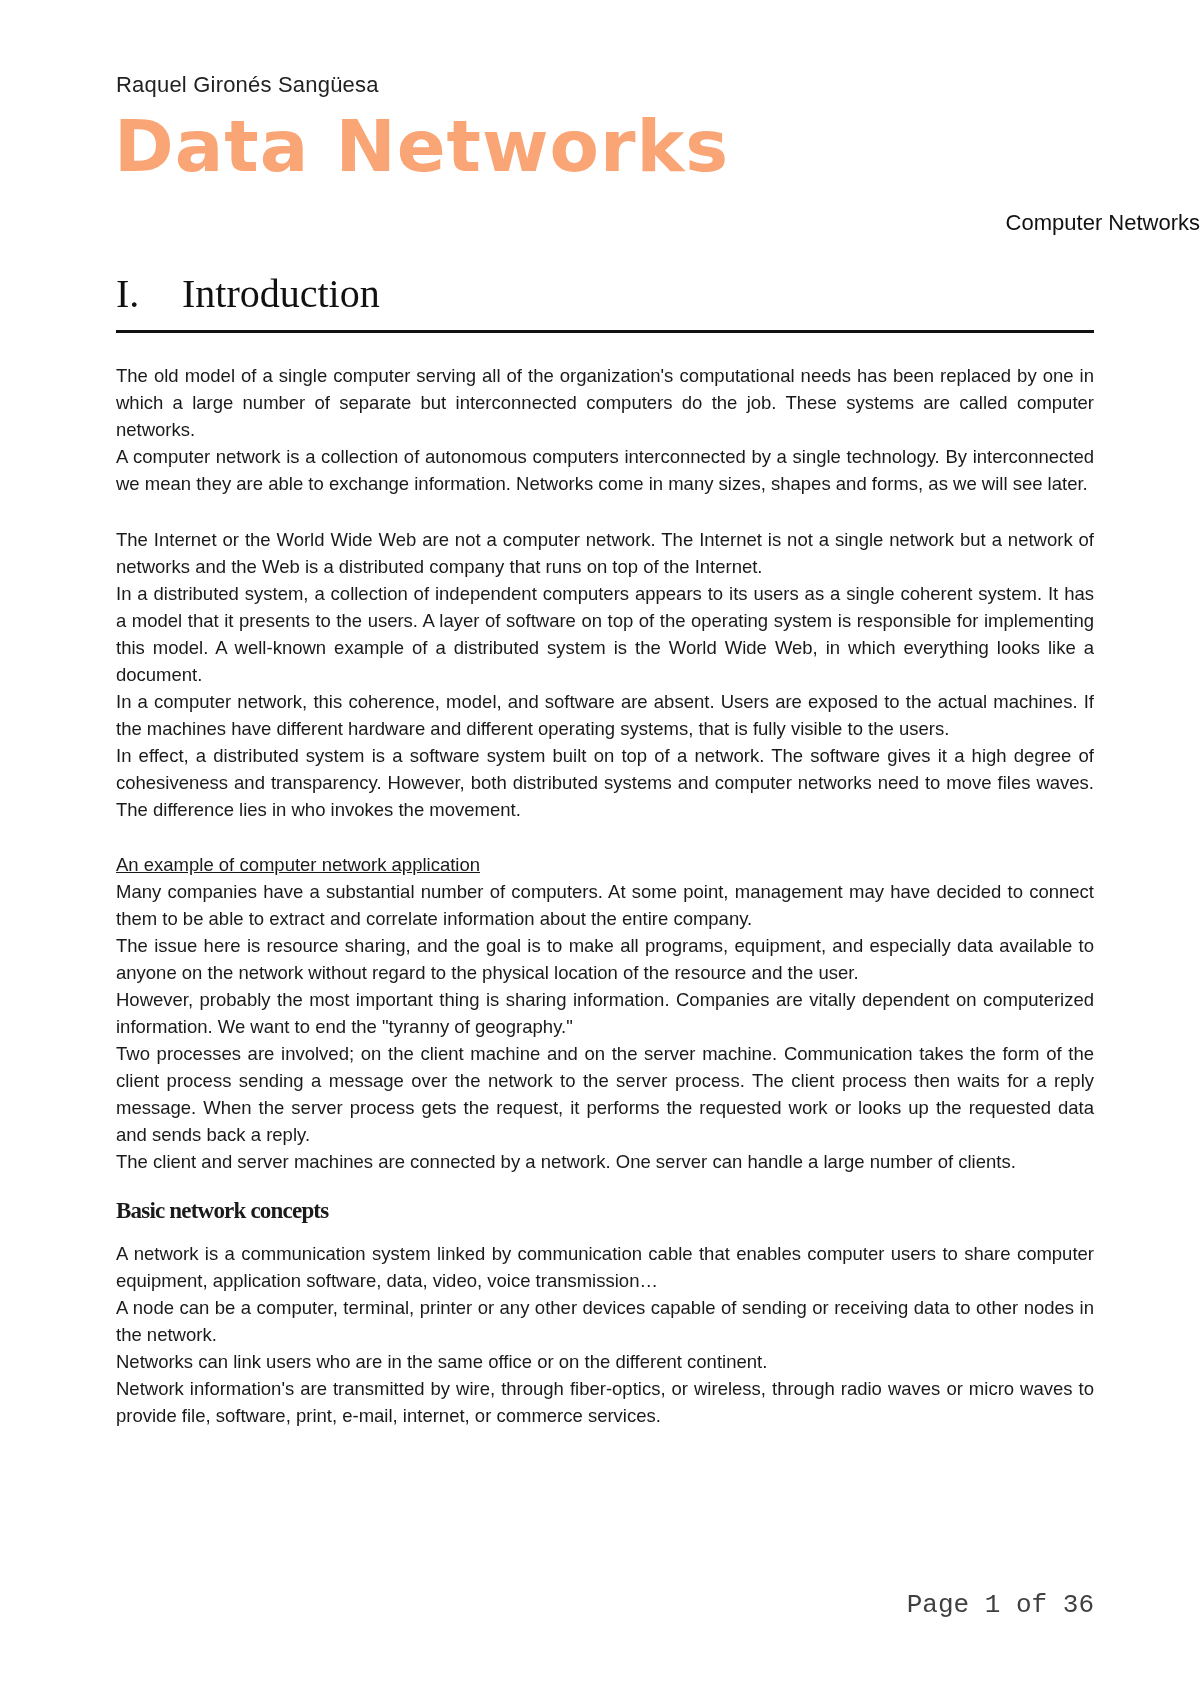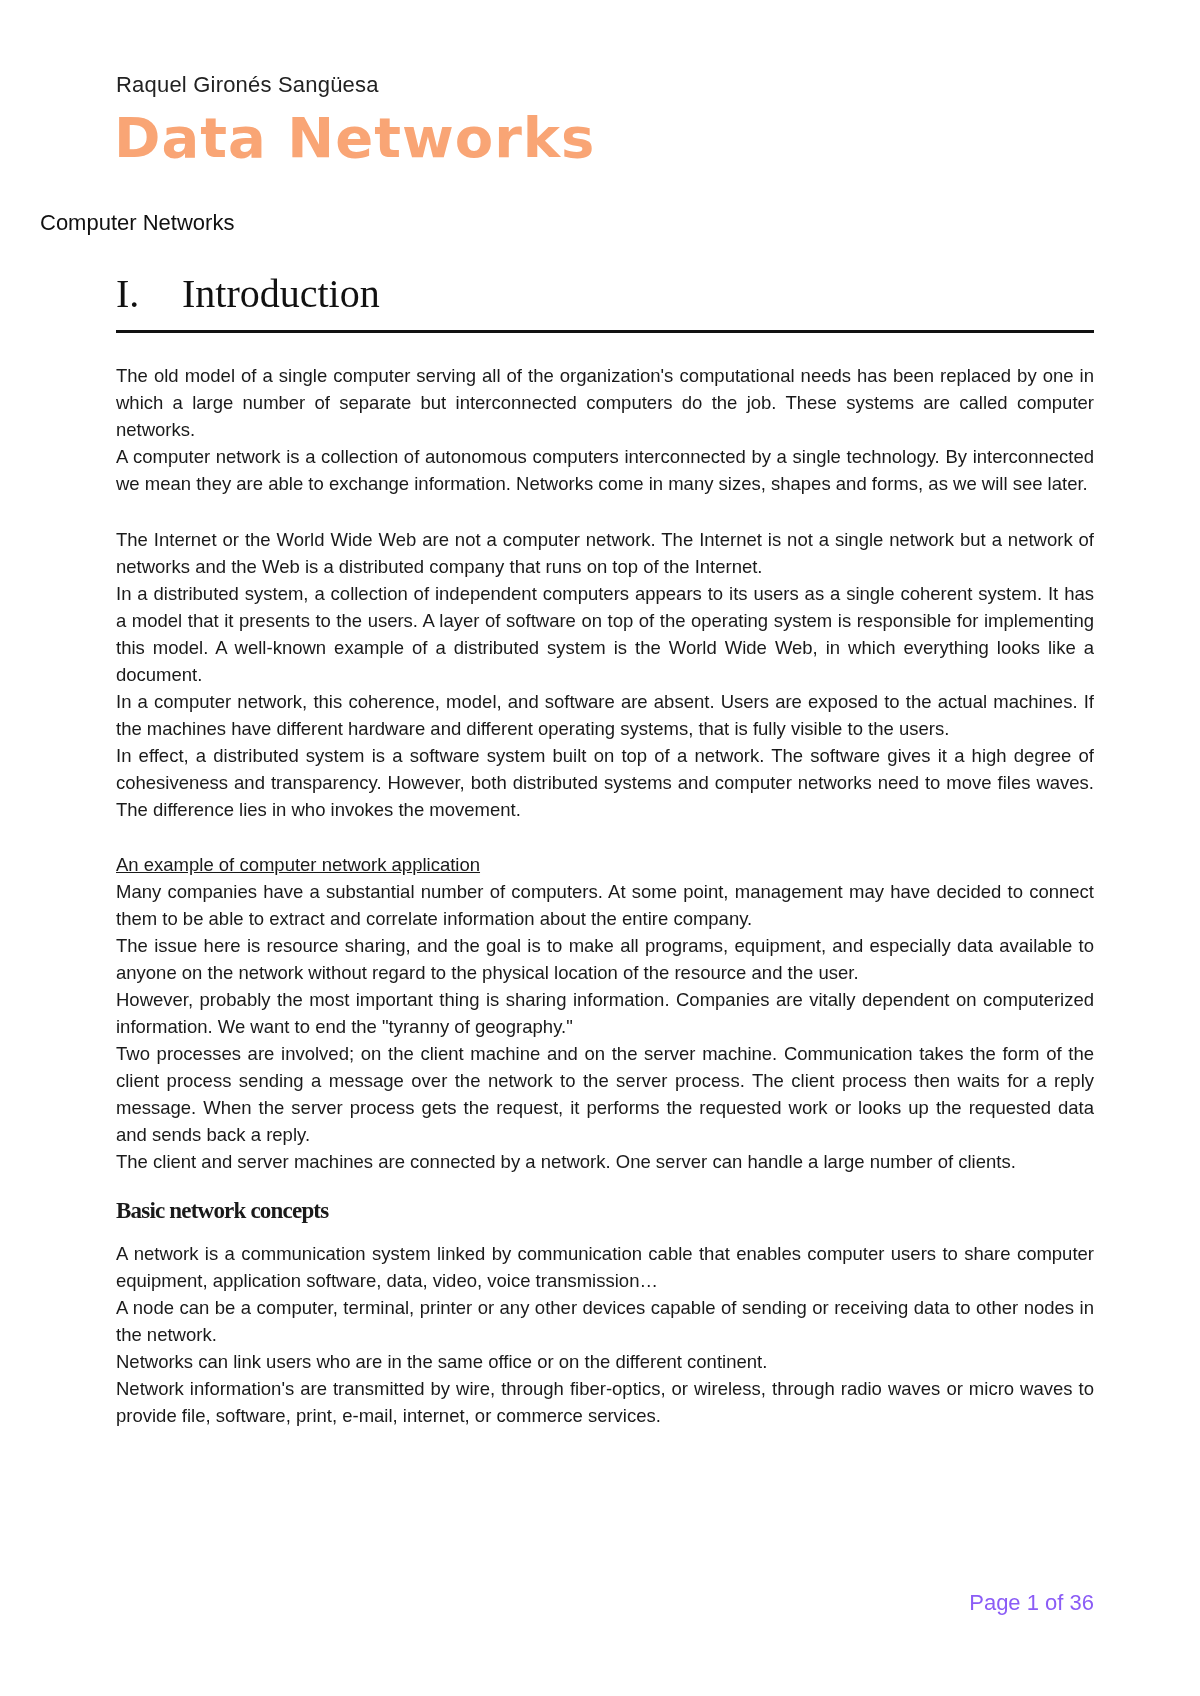--- a/index.html
+++ b/index.html
@@ -1,38 +1,38 @@
 <!DOCTYPE html>
 <html><head>
 <meta charset="utf-8">
 <style>
   html, body { margin: 0; padding: 0; background: #ffffff; }
   body { width: 1200px; height: 1696px; position: relative; overflow: hidden;
          font-family: "DejaVu Sans", sans-serif; color: #1a1a1a; }
   .page { position: absolute; left: 0; top: 0; width: 1200px; height: 1696px; }
   .author { position: absolute; left: 116px; top: 72px; font-size: 22px; color: #222;
             font-family: "Liberation Sans", sans-serif; letter-spacing: 0.2px; }
-  .title { position: absolute; left: 114px; top: 110px; font-size: 56px; font-weight: bold;
+  .title { position: absolute; left: 114px; top: 110px; font-size: 72px; font-weight: bold;
            color: #f9a575; font-family: "DejaVu Sans", sans-serif; letter-spacing: 1px; line-height: 1; }
-  .subtitle { position: absolute; left: 0; width: 1200px; top: 210px; text-align: left;
+  .subtitle { position: absolute; left: 0; width: 1200px; top: 210px; text-align: right;
               font-size: 22px; font-family: "Liberation Sans", sans-serif; color: #111; padding-left: 40px; box-sizing: border-box; }
   .h1 { position: absolute; left: 116px; top: 270px; font-size: 40px; color: #111;
         font-family: Liberation Serif, serif; }
   .h1 .num { display: inline-block; width: 66px; }
   .h1-rule { position: absolute; left: 116px; width: 978px; top: 330px; height: 3px; background: #111; }
   .body { position: absolute; left: 116px; width: 978px; top: 362px;
           font-family: "Liberation Sans", sans-serif; font-size: 18.5px; line-height: 27px; color: #1a1a1a;
           text-align: justify; }
   .body p { margin: 0; }
   .gap { height: 28.6px; }
   .u { text-decoration: underline; }
   .h2 { font-family: "Liberation Serif", serif; font-weight: bold; font-size: 23px; letter-spacing: -0.8px;
         margin: 22px 0 16px 0; }
-  .footer { position: absolute; right: 106px; top: 1590px; font-size: 22px;
-            font-family: Liberation Sans, sans-serif; color: #8b5cf6; }
+  .footer { position: absolute; right: 106px; top: 1590px; font-size: 26px;
+            font-family: Liberation Mono, monospace; color: #404040; }
 </style>
 </head>
 <body>
 
 <div class="page">
   <div class="author">Raquel Gironés Sangüesa</div>
   <div class="title">Data Networks</div>
   <div class="subtitle">Computer Networks</div>
 
   <div class="h1">

